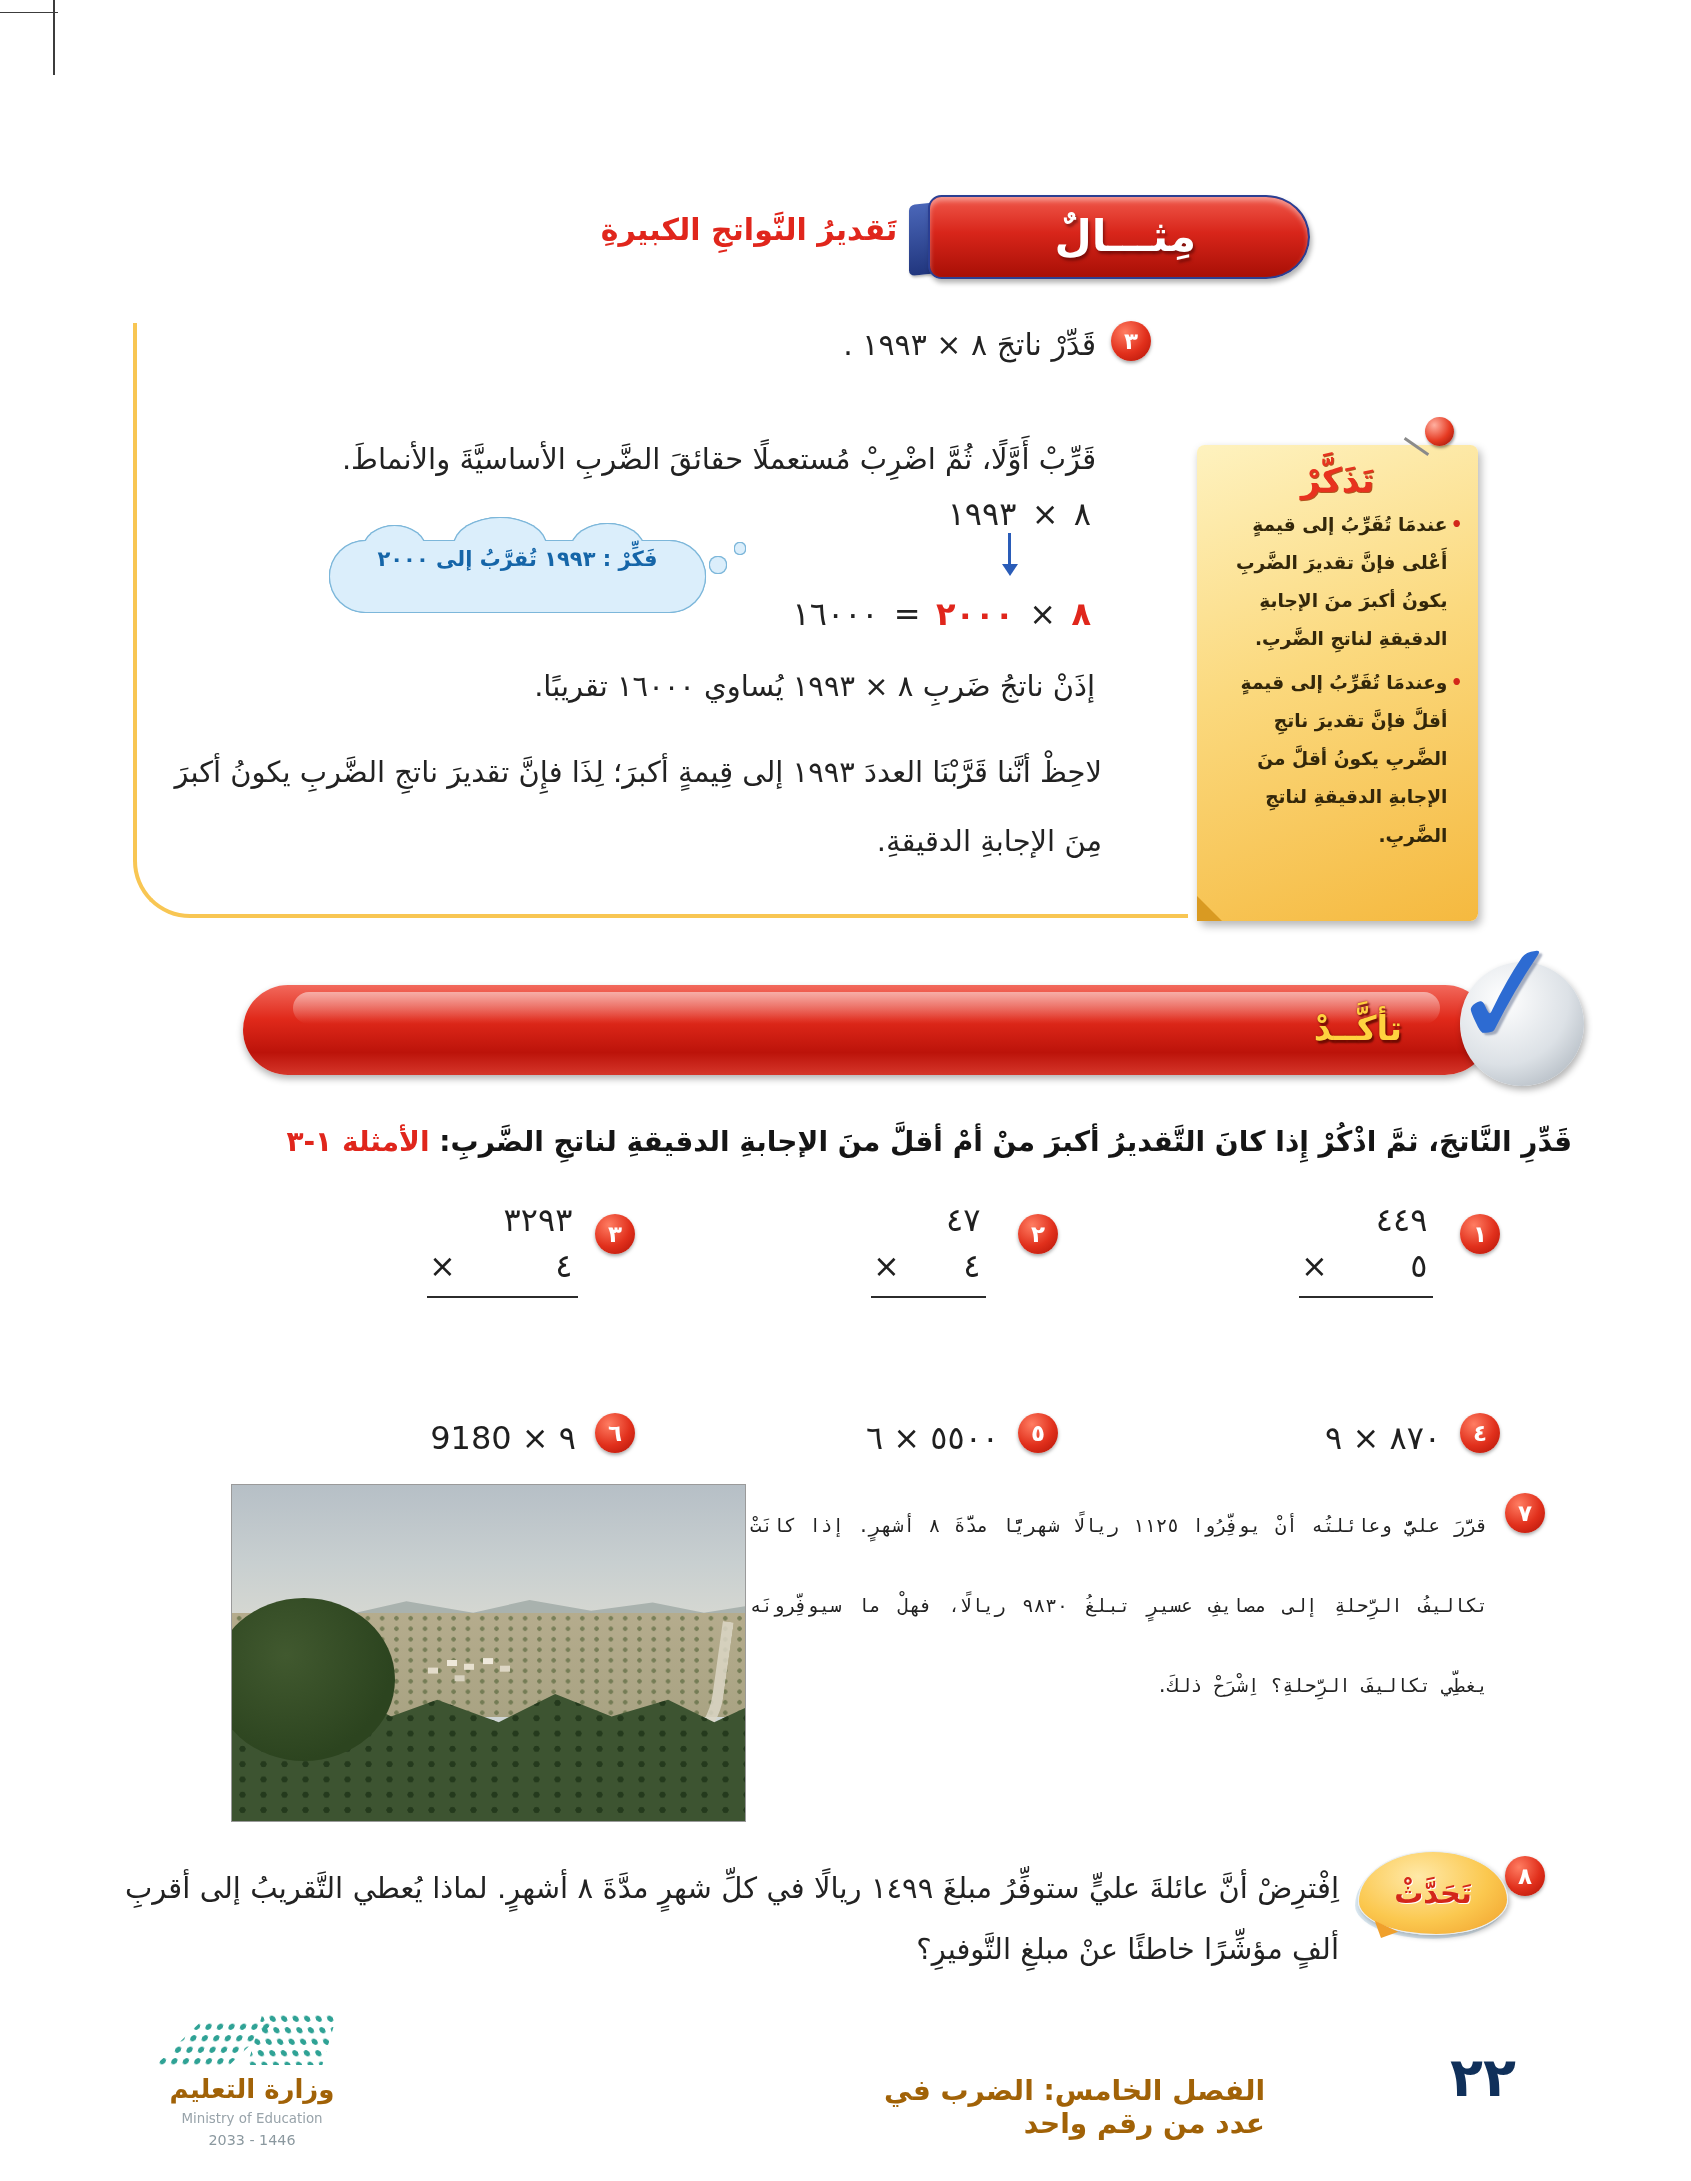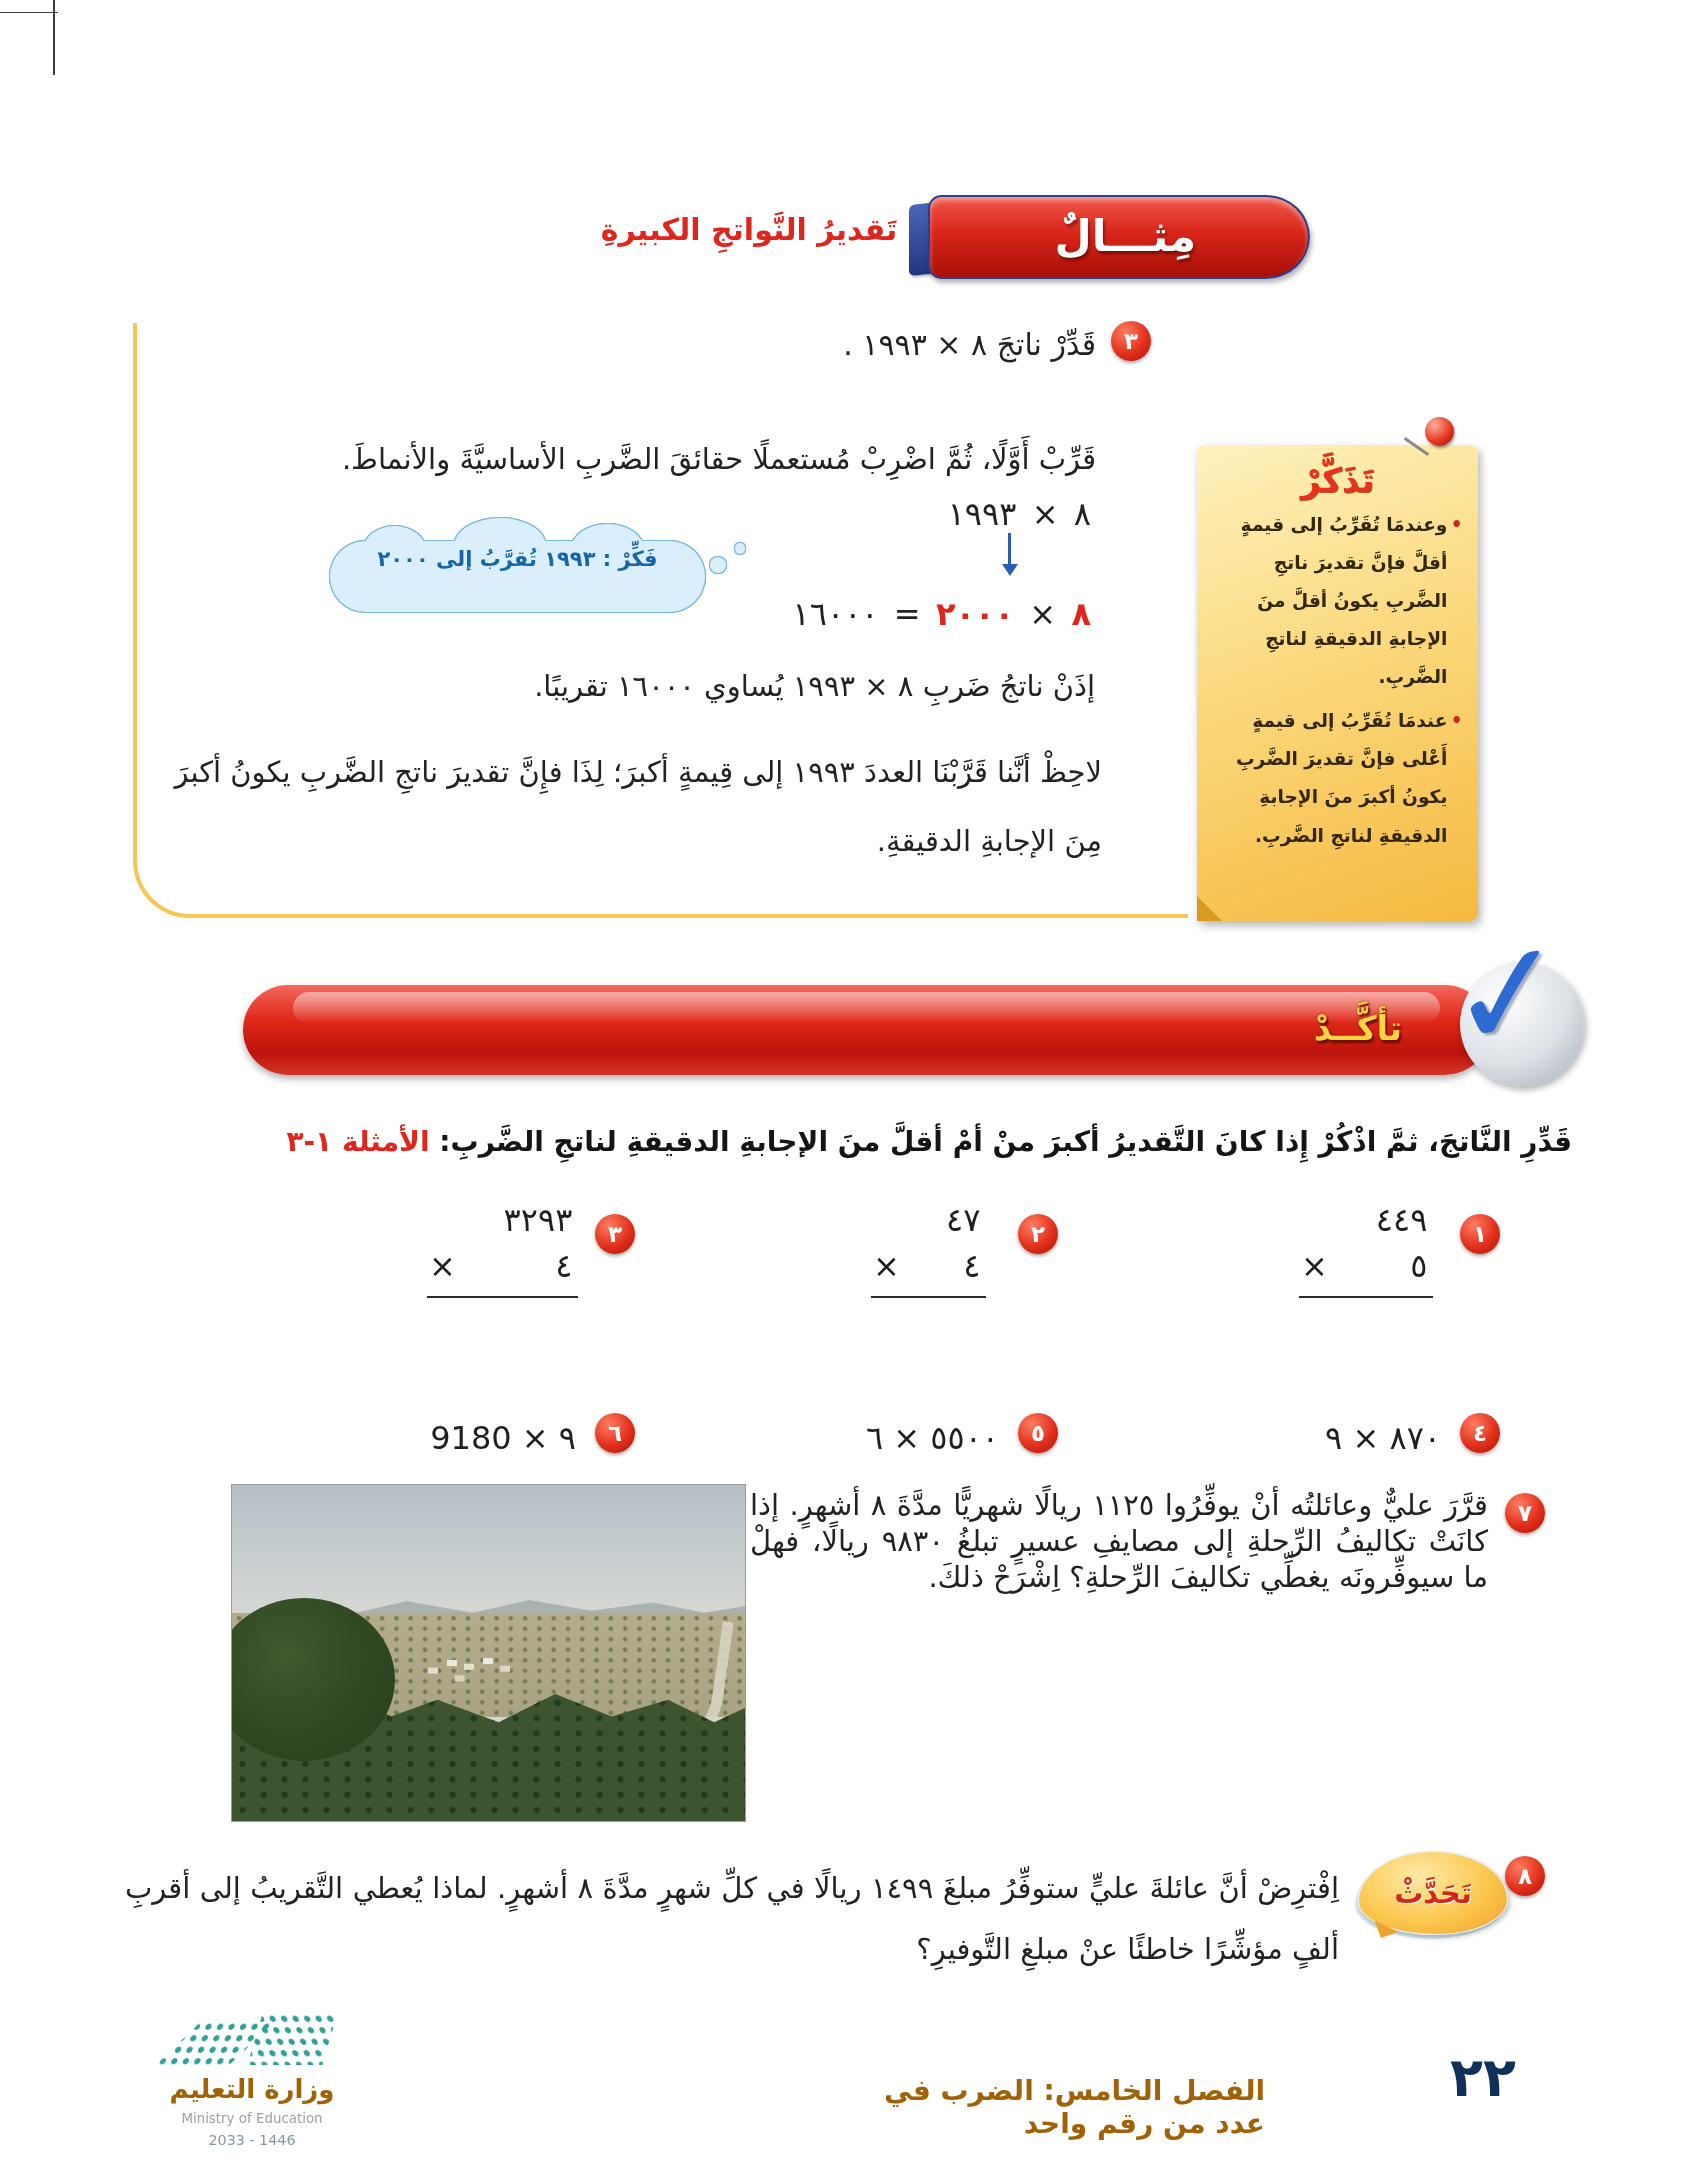--- a/index.html
+++ b/index.html
@@ -135,22 +135,22 @@
   .ph-buildings{position:absolute;left:42%;top:52%;width:9.6px;height:6.7px;background:#eee8da;
     box-shadow:17px 3.8px 0 #e7e0cf,36px -1.9px 0 #efe9db,53px 5.7px 0 #ddd6c4,-19px 7.6px 0 #e3dccb,7.6px 15.3px 0 #d8d2c0;}
   .ph-green{position:absolute;left:0;bottom:0;width:100%;height:42%;background:#3d5431;
     clip-path:polygon(0 30%,6% 12%,14% 28%,22% 8%,31% 26%,40% 14%,52% 30%,63% 10%,74% 26%,85% 14%,94% 30%,100% 20%,100% 100%,0 100%);}
   .ph-green::after{content:"";position:absolute;inset:0;
     background-image:radial-gradient(circle,rgba(20,40,15,.6) 2.9px,transparent 3.4px);
     background-size:21px 15.3px;}
   .ph-bush{position:absolute;left:-19px;bottom:18%;width:182px;height:163px;border-radius:50%;
     background:radial-gradient(circle at 40% 35%,#41592f,#2c441f 70%);}
 
-  .p7-text{position:absolute;right:203px;top:1487px;width:738px;font-size:29px;color:#222;
-    line-height:36px;text-align:justify;}
+  .p7-text{position:absolute;right:203px;top:1487px;width:738px;font-size:19px;color:#222;
+    line-height:80px;text-align:justify;font-family:Liberation Mono, monospace;}
   .p8-text{position:absolute;right:352px;top:1858px;width:1214px;font-size:29px;color:#222;
     line-height:61px;text-align:justify;}
 
   
   .talk-badge{position:absolute;left:1359px;top:1851px;width:148px;height:82px;
     background:radial-gradient(ellipse at 40% 30%,#ffe9a8,#fbc84f 55%,#f09e2a);
     border-radius:50% 50% 48% 52%/60% 58% 42% 40%;border:1.9px solid #e8eef4;
     box-shadow:1.9px 2.9px 4.8px rgba(0,0,0,.25),-2.9px 3.8px 0 rgba(150,190,215,.35);
     display:flex;align-items:center;justify-content:center;}
   .talk-badge-label{color:#d3261a;font-weight:bold;font-size:29px;text-shadow:1px 1px 0 #fff;}
@@ -225,22 +225,22 @@
     <div class="c c-t2"></div>
     <div class="cloud-text">فَكِّرْ : ١٩٩٣ تُقرَّبُ إلى ٢٠٠٠</div>
   </div>
 
   <div class="conc1">إذَنْ ناتجُ ضَربِ ٨ × ١٩٩٣ يُساوي ١٦٠٠٠ تقريبًا.</div>
   <div class="conc2">لاحِظْ أنَّنا قَرَّبْنَا العددَ ١٩٩٣ إلى قِيمةٍ أكبرَ؛ لِذَا فإِنَّ تقديرَ ناتجِ الضَّربِ يكونُ أكبرَ مِنَ الإجابةِ الدقيقةِ.</div>
 
   <div class="note">
     <div class="note-title">تَذَكَّرْ</div>
     <div class="note-body">
+      <div class="note-bullet">عندمَا تُقَرِّبُ إلى قيمةٍ أَعْلى فإنَّ تقديرَ الضَّربِ يكونُ أكبرَ منَ الإجابةِ الدقيقةِ لناتجِ الضَّربِ.</div>
       <div class="note-bullet">وعندمَا تُقَرِّبُ إلى قيمةٍ أقلَّ فإنَّ تقديرَ ناتجِ الضَّربِ يكونُ أقلَّ منَ الإجابةِ الدقيقةِ لناتجِ الضَّربِ.</div>
-      <div class="note-bullet">عندمَا تُقَرِّبُ إلى قيمةٍ أَعْلى فإنَّ تقديرَ الضَّربِ يكونُ أكبرَ منَ الإجابةِ الدقيقةِ لناتجِ الضَّربِ.</div>
     </div>
   </div>
   <div class="pin-needle"></div>
   <div class="pin-ball"></div>
 
   <div class="pill">
     <div class="pill-label">تأكَّــدْ</div>
   </div>
   <div class="check-disc"></div>
   <div class="check-glyph">✓</div>

